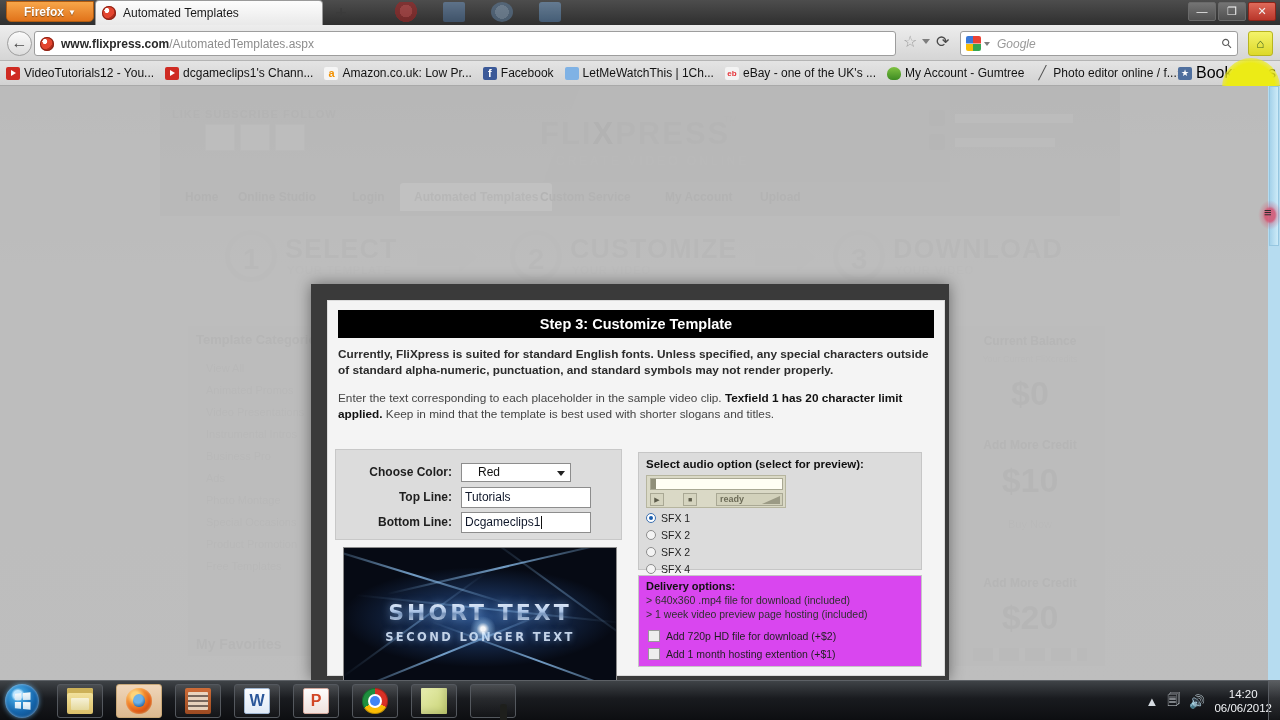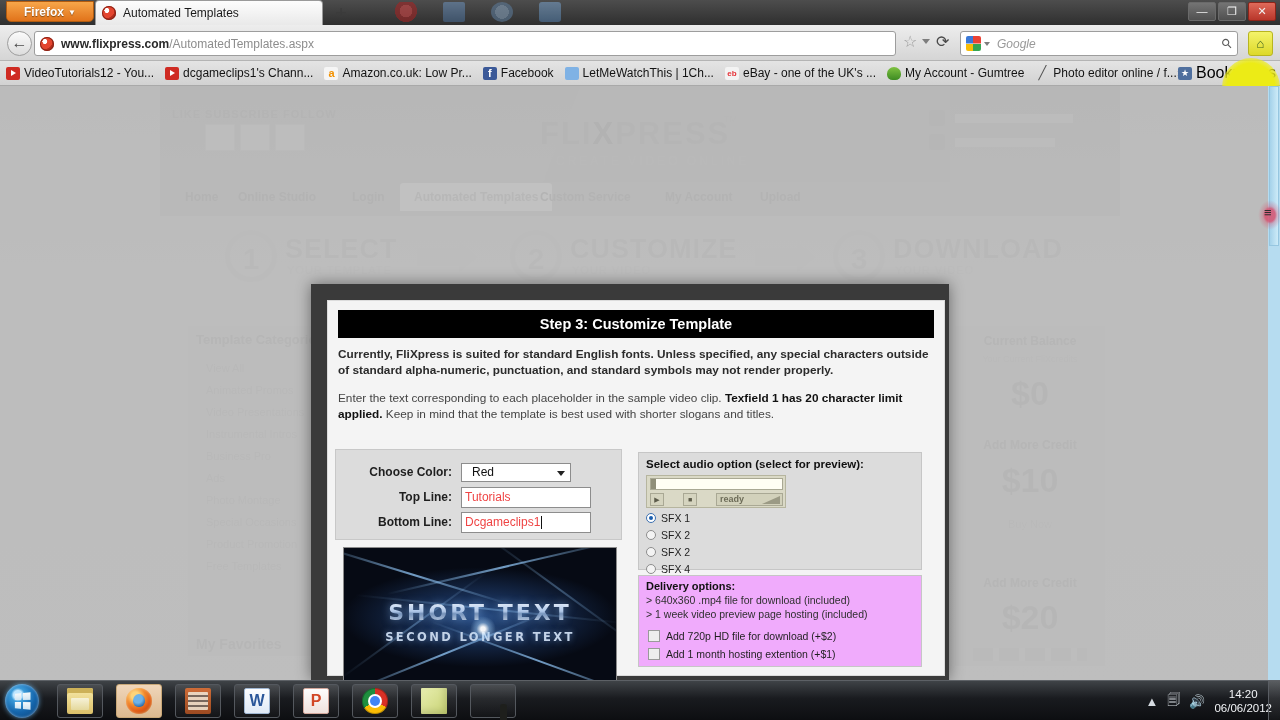--- a/index.html
+++ b/index.html
@@ -160,26 +160,26 @@
   .intro{position:absolute;left:10px;top:45px;width:596px;font-size:11.8px;color:#2b2b2b;line-height:16px;}
   .intro .p1{font-weight:bold;margin:0 0 12px 0;}
   .intro .p2{margin:0;color:#444;}
   .intro .p2 b{color:#111;}
 
   .form-panel{position:absolute;left:335px;top:449px;width:287px;height:91px;
     background:#dcdcdc;border:1px solid #c8c8c8;box-sizing:border-box;}
   .frow{position:absolute;height:20px;display:flex;align-items:center;}
   .flabel{width:125px;text-align:right;font-size:12px;color:#1e1e1e;font-weight:bold;padding-right:9px;box-sizing:border-box;}
   .sel{width:110px;height:19px;background:#fff;border:1px solid #8d8d8d;box-sizing:border-box;
-    display:flex;align-items:center;padding:0 10px;position:relative;}
+    display:flex;align-items:center;padding:0 16px;position:relative;}
   .sel .v{font-size:12px;color:#111;}
   .sel .ar{position:absolute;right:5px;top:7px;width:0;height:0;
     border-left:4px solid transparent;border-right:4px solid transparent;border-top:5px solid #222;}
   .tin{width:130px;height:21px;background:#fff;border:1px solid #8d8d8d;box-sizing:border-box;
-    font-size:12px;color:#ef4444;padding:1px 3px;display:flex;align-items:center;}
+    font-size:12px;color:#0f172a;padding:1px 3px;display:flex;align-items:center;}
   .caret{display:inline-block;width:1px;height:13px;background:#111;margin-left:1px;}
 
   .video{position:absolute;left:343px;top:547px;width:272px;height:133px;
     background:#0a0d18;border:1px solid #8c8c8c;overflow:hidden;}
   .vbg{position:absolute;inset:0;background:
     radial-gradient(ellipse 65% 48% at 50% 52%,#2a4f86 0%,#15294b 38%,#060a14 78%),
     linear-gradient(#05070e,#0b1222);}
   .beam{position:absolute;background:linear-gradient(90deg,rgba(120,180,255,0),rgba(150,205,255,.75),rgba(120,180,255,0));
     height:1.5px;transform-origin:center;}
   .vtext1{position:absolute;left:0;top:52px;width:272px;text-align:center;
@@ -207,21 +207,21 @@
     font-size:9px;color:#6d6c58;font-weight:bold;padding-left:3px;line-height:11px;position:relative;}
   .pvol{position:absolute;right:2px;top:2px;width:0;height:0;
     border-bottom:8px solid #9b9a85;border-left:18px solid transparent;}
   .radio-row{position:absolute;left:7px;display:flex;align-items:center;gap:5px;}
   .radio{width:10px;height:10px;border-radius:50%;background:#f3f3f3;border:1px solid #8d8d8d;box-sizing:border-box;position:relative;}
   .radio.on{background:#fff;border-color:#3b6fb0;}
   .radio.on:after{content:"";position:absolute;left:2px;top:2px;width:4px;height:4px;border-radius:50%;background:#1c5fae;}
   .rlabel{font-size:10.5px;color:#1f1f1f;}
 
   .delivery{position:absolute;left:638px;top:575px;width:284px;height:92px;
-    background:#f0abfc;border:1px solid #c6c6c6;box-sizing:border-box;}
+    background:#d946ef;border:1px solid #c6c6c6;box-sizing:border-box;}
   .dv-title{position:absolute;left:7px;top:4px;font-size:11px;color:#111;font-weight:bold;}
   .dv-line{position:absolute;left:7px;font-size:10.5px;color:#2f2f2f;}
   .cb-row{position:absolute;left:9px;display:flex;align-items:center;gap:6px;}
   .cbox{width:12px;height:12px;background:#eeeeee;border:1px solid #9a9a9a;box-sizing:border-box;}
   .cb-label{font-size:10.5px;color:#1f1f1f;}
 
   
   .taskbar{position:absolute;left:0;top:680px;width:1280px;height:40px;
     background:linear-gradient(#3f4347,#191b1f 45%,#0d0e11);border-top:1px solid #5d6166;box-sizing:border-box;}
   .start{position:absolute;left:5px;top:3px;width:34px;height:34px;border-radius:50%;

